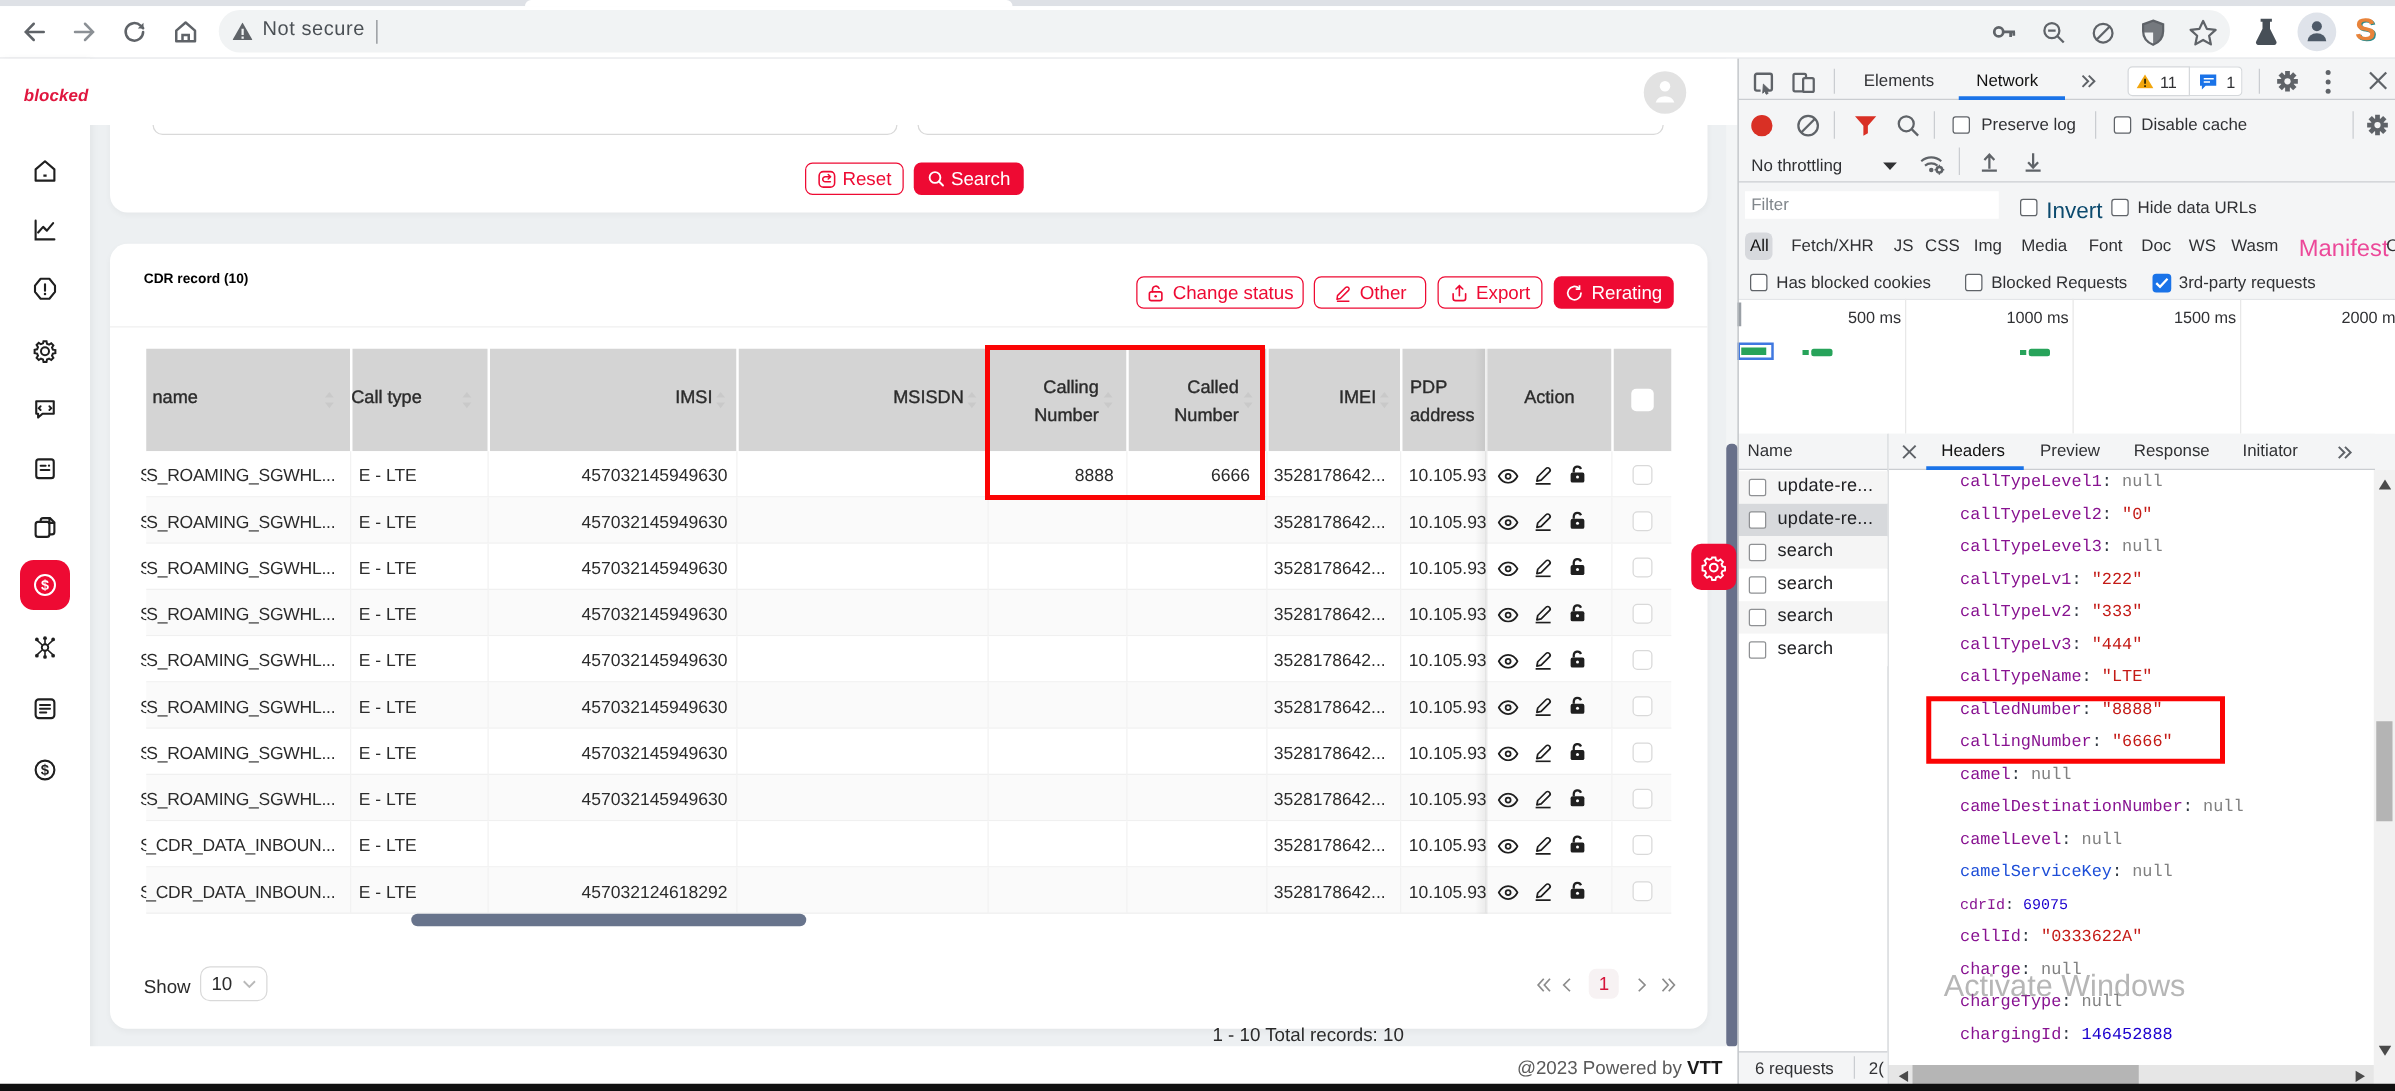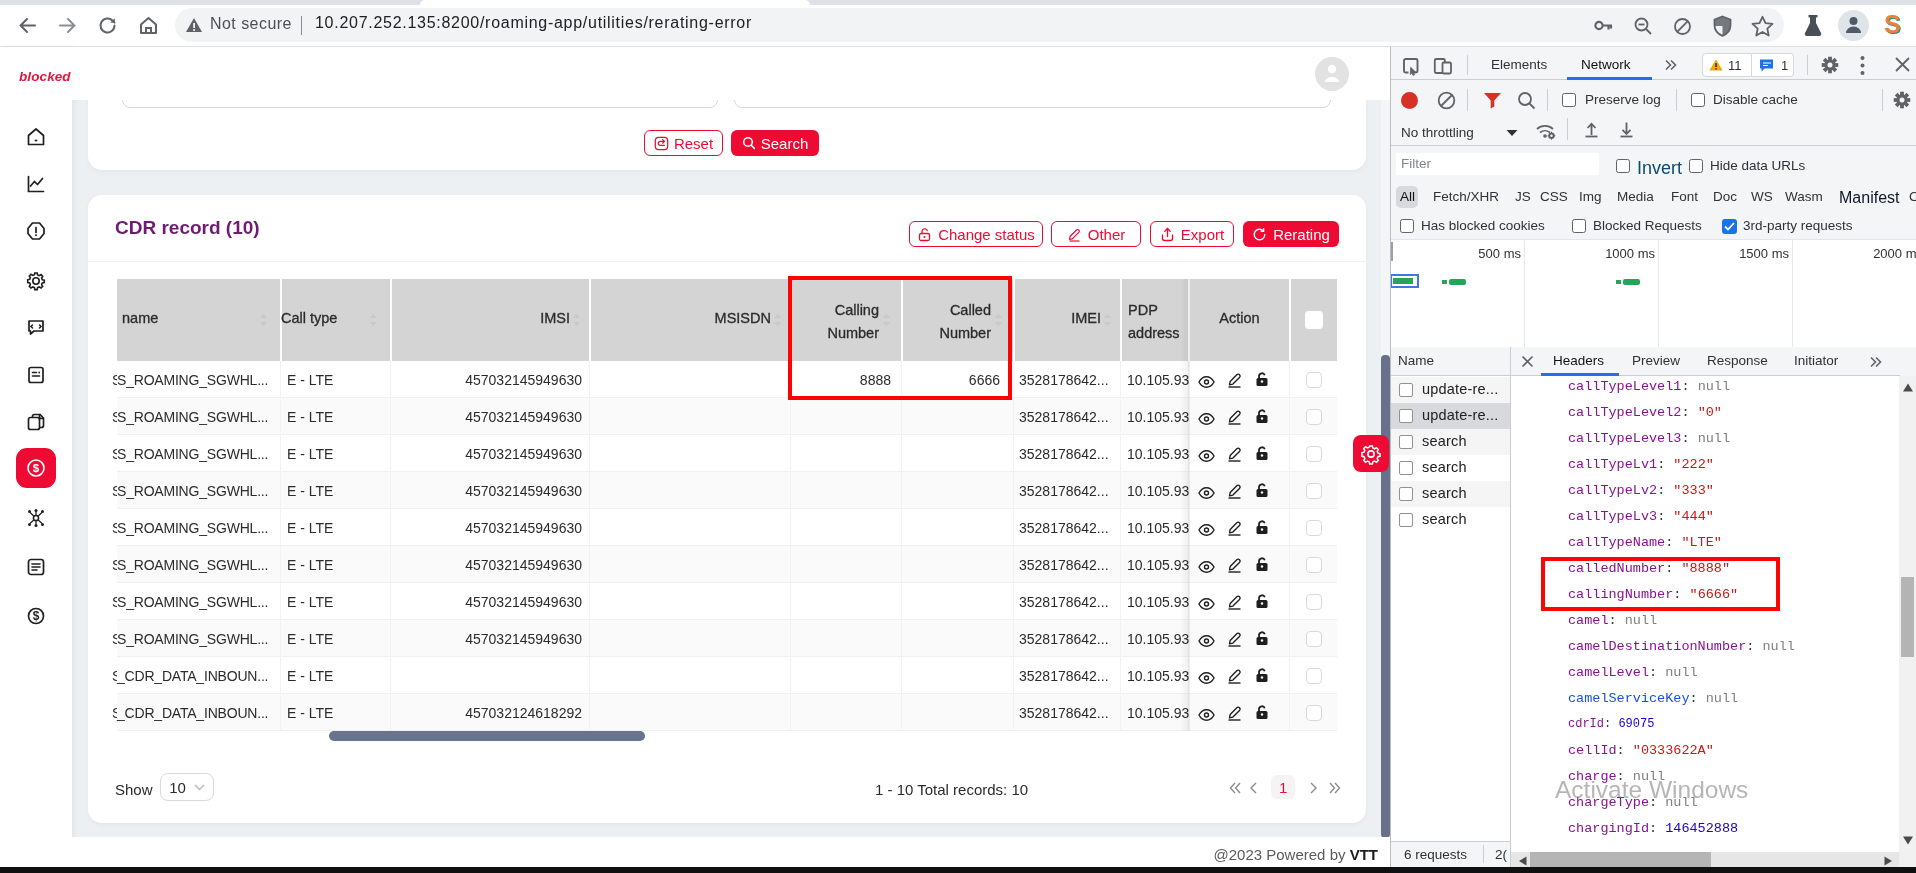--- a/index.html
+++ b/index.html
@@ -25,21 +25,20 @@
       <path d="M8 18 v-5 h5 v5" stroke="#5f6368" stroke-width="2" fill="none"></path>
     </svg>
 <div class="a" style="left:175px;top:8px;width:1609px;height:34px;background:#f1f3f4;border-radius:17px"></div>
 <svg class="a" style="left:186px;top:18px;" width="16" height="15" viewBox="0 0 16 15">
       <path d="M8 0 L16 14 H0 Z" fill="#5f6368"></path>
       <rect x="7.2" y="5" width="1.8" height="5" fill="#f1f3f4"></rect>
       <rect x="7.2" y="11.2" width="1.8" height="1.8" fill="#f1f3f4"></rect>
     </svg>
 <div class="a" style="left:210px;top:15px;white-space:nowrap;font-size:16px;color:#4b5055;letter-spacing:0.45px">Not secure</div>
 <div class="a" style="left:301px;top:16px;width:1px;height:19px;background:#878b8f"></div>
-<div class="a" style="left:315px;top:14px;white-space:nowrap;font-size:16px;color:#202124;letter-spacing:0.72px">10.207.252.135:8200/roaming-app/utilities/rerating-error</div>
 <svg class="a" style="left:1594px;top:18px;" width="19" height="15" viewBox="0 0 19 15">
       <circle cx="5" cy="7.5" r="3.6" fill="none" stroke="#5f6368" stroke-width="2.2"></circle>
       <path d="M8.5 7.5 H18 M14.5 7.5 v4 M17 7.5 v3" stroke="#5f6368" stroke-width="2.2" fill="none"></path>
     </svg>
 <svg class="a" style="left:1633px;top:16px;" width="21" height="21" viewBox="0 0 21 21">
       <circle cx="8.5" cy="8.5" r="6" fill="none" stroke="#5f6368" stroke-width="1.8"></circle>
       <path d="M13 13 L18 18" stroke="#5f6368" stroke-width="1.8"></path>
       <path d="M5.5 8.5 h6" stroke="#5f6368" stroke-width="1.8"></path>
     </svg>
 <svg class="a" style="left:1672px;top:16px;" width="21" height="21" viewBox="0 0 21 21">
@@ -148,21 +147,21 @@
       <span style="font-size:15px;color:#ee0a33">Reset</span>
     </div>
 <div class="a" style="left:731px;top:130px;width:88px;height:26px;border-radius:6px;background:#ee0a33;display:flex;align-items:center;justify-content:center;z-index:4">
       <svg width="14" height="14" viewBox="0 0 14 14" style="margin-right:5px">
         <circle cx="6" cy="6" r="4.3" stroke="#fff" stroke-width="1.5" fill="none"></circle>
         <path d="M9.2 9.2 L12.4 12.4" stroke="#fff" stroke-width="1.5" stroke-linecap="round"></path>
       </svg>
       <span style="font-size:15px;color:#fff">Search</span>
     </div>
 <div class="a" style="left:88px;top:195px;width:1278px;height:628px;background:#fff;border-radius:14px;box-shadow:0 2px 5px rgba(0,0,0,0.04)"></div>
-<div class="a" style="left:115px;top:217px;white-space:nowrap;font-size:19px;font-weight:700;color:#701a75">CDR record (10)</div>
+<div class="a" style="left:115px;top:217px;white-space:nowrap;font-size:11px;font-weight:700;color:#000000">CDR record (10)</div>
 <div class="a" style="left:909px;top:221px;width:134px;height:26px;border:1px solid #ee0a33;border-radius:6px;background:#fff;display:flex;align-items:center;justify-content:center">
       <svg width="15" height="15" viewBox="0 0 15 15">
         <rect x="2.5" y="6.5" width="10" height="7" rx="1.5" stroke="#ee0a33" stroke-width="1.3" fill="none"></rect>
         <path d="M5 6.5 V4.5 a2.7 2.7 0 0 1 5.2 -0.9" stroke="#ee0a33" stroke-width="1.3" fill="none" stroke-linecap="round"></path>
         <circle cx="7.5" cy="10" r="1" fill="#ee0a33"></circle>
       </svg>
       <span style="font-size:15px;color:#ee0a33;margin-left:6px">Change status</span>
     </div>
 <div class="a" style="left:1051px;top:221px;width:90px;height:26px;border:1px solid #ee0a33;border-radius:6px;background:#fff;display:flex;align-items:center;justify-content:center">
       <svg width="15" height="15" viewBox="0 0 15 15">
@@ -537,21 +536,21 @@
 <div class="a" style="left:1306px;top:705px;width:16px;height:16px;background:#fff;border:1px solid #d9d9d9;border-radius:4px"></div>
 <div class="a" style="left:1180px;top:279px;width:10px;height:452px;background:linear-gradient(to right, rgba(0,0,0,0) 0%, rgba(0,0,0,0.07) 100%)"></div>
 <div class="a" style="left:329px;top:731px;width:316px;height:10px;background:#68748c;border-radius:5px"></div>
 <div class="a" style="left:115px;top:781px;white-space:nowrap;font-size:15px;color:#2b2b2b">Show</div>
 <div class="a" style="left:160px;top:773px;width:54px;height:28px;border:1px solid #d9d9d9;border-radius:8px;background:#fff;display:flex;align-items:center;justify-content:center">
       <span style="font-size:15px;color:#2b2b2b">10</span>
       <svg width="11" height="7" viewBox="0 0 11 7" style="margin-left:8px">
         <path d="M1 1 L5.5 5.5 L10 1" stroke="#b9b9b9" stroke-width="1.5" fill="none"></path>
       </svg>
     </div>
-<div class="a" style="left:875px;top:781px;width:343px;text-align:left;font-size:15px;color:#2b2b2b">1 - 10 Total records: 10</div>
+<div class="a" style="left:875px;top:820px;width:343px;text-align:center;font-size:15px;color:#2b2b2b">1 - 10 Total records: 10</div>
 <svg class="a" style="left:1229px;top:782px;" width="12" height="12" viewBox="0 0 12 12">
       <path d="M6 1 L1.5 6 L6 11 M11 1 L6.5 6 L11 11" stroke="#8c8c8c" stroke-width="1.4" fill="none"></path>
     </svg>
 <svg class="a" style="left:1249px;top:782px;" width="8" height="12" viewBox="0 0 8 12">
       <path d="M7 1 L2 6 L7 11" stroke="#8c8c8c" stroke-width="1.4" fill="none"></path>
     </svg>
 <div class="a" style="left:1271px;top:775px;width:24px;height:24px;background:#f7f2f3;border-radius:6px"></div>
 <div class="a" style="left:1279px;top:779px;white-space:nowrap;font-size:15px;color:#d6163c">1</div>
 <svg class="a" style="left:1310px;top:782px;" width="8" height="12" viewBox="0 0 8 12">
       <path d="M1 1 L6 6 L1 11" stroke="#8c8c8c" stroke-width="1.4" fill="none"></path>
@@ -694,21 +693,21 @@
 <div class="a" style="left:1400px;top:189px;white-space:nowrap;font-size:13.5px;color:#111">All</div>
 <div class="a" style="left:1433px;top:189px;white-space:nowrap;font-size:13.5px;color:#303134">Fetch/XHR</div>
 <div class="a" style="left:1515px;top:189px;white-space:nowrap;font-size:13.5px;color:#303134">JS</div>
 <div class="a" style="left:1540px;top:189px;white-space:nowrap;font-size:13.5px;color:#303134">CSS</div>
 <div class="a" style="left:1579px;top:189px;white-space:nowrap;font-size:13.5px;color:#303134">Img</div>
 <div class="a" style="left:1617px;top:189px;white-space:nowrap;font-size:13.5px;color:#303134">Media</div>
 <div class="a" style="left:1671px;top:189px;white-space:nowrap;font-size:13.5px;color:#303134">Font</div>
 <div class="a" style="left:1713px;top:189px;white-space:nowrap;font-size:13.5px;color:#303134">Doc</div>
 <div class="a" style="left:1751px;top:189px;white-space:nowrap;font-size:13.5px;color:#303134">WS</div>
 <div class="a" style="left:1785px;top:189px;white-space:nowrap;font-size:13.5px;color:#303134">Wasm</div>
-<div class="a" style="left:1839px;top:189px;white-space:nowrap;font-size:16px;color:#0f172a">Manifest</div>
+<div class="a" style="left:1839px;top:189px;white-space:nowrap;font-size:19px;color:#ec4899">Manifest</div>
 <div class="a" style="left:1909px;top:189px;white-space:nowrap;font-size:13.5px;color:#303134">Other</div>
 <div class="a" style="left:1400px;top:219px;width:14px;height:14px;border:1.5px solid #5f6368;border-radius:2.5px;background:#fff"></div>
 <div class="a" style="left:1421px;top:218px;white-space:nowrap;font-size:13.5px;color:#303134">Has blocked cookies</div>
 <div class="a" style="left:1572px;top:219px;width:14px;height:14px;border:1.5px solid #5f6368;border-radius:2.5px;background:#fff"></div>
 <div class="a" style="left:1593px;top:218px;white-space:nowrap;font-size:13.5px;color:#303134">Blocked Requests</div>
 <div class="a" style="left:1722px;top:219px;width:15px;height:15px;background:#1a73e8;border-radius:3px"></div>
 <svg class="a" style="left:1724px;top:222px;" width="11" height="9" viewBox="0 0 11 9">
       <path d="M1 4.5 L4 7.5 L10 1" stroke="#fff" stroke-width="1.8" fill="none"></path>
     </svg>
 <div class="a" style="left:1743px;top:218px;white-space:nowrap;font-size:13.5px;color:#303134">3rd-party requests</div>

